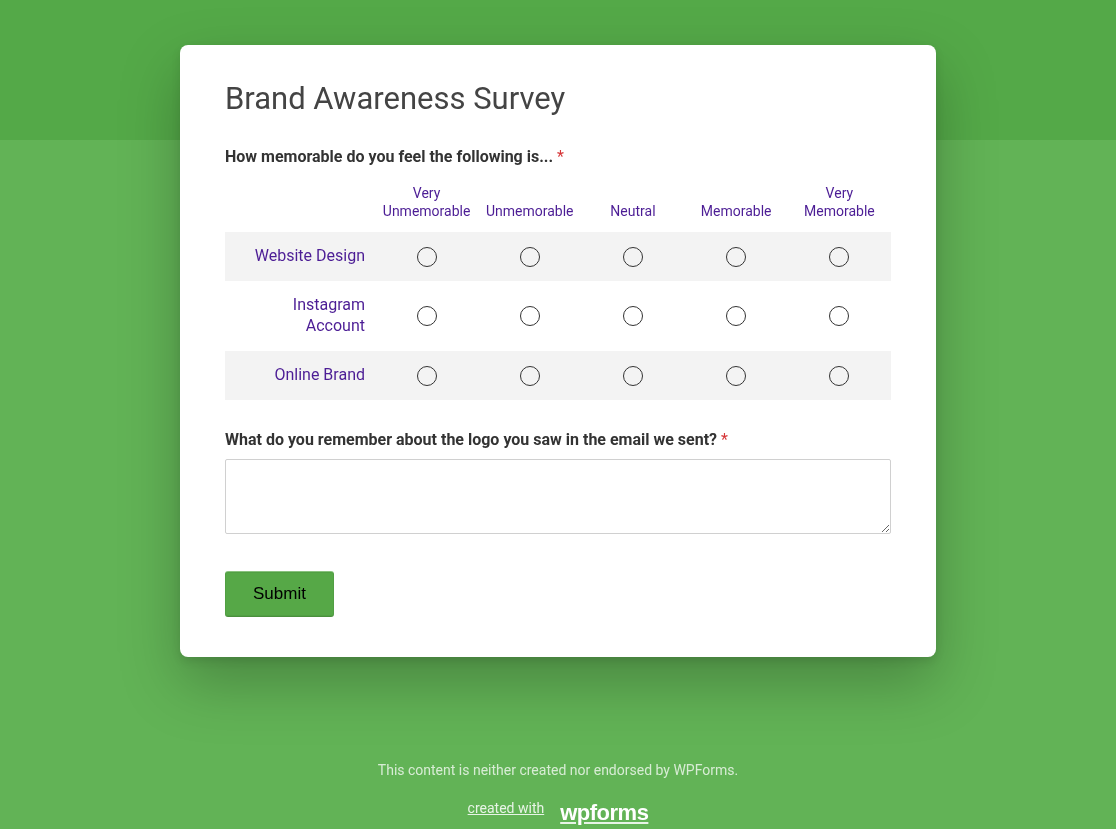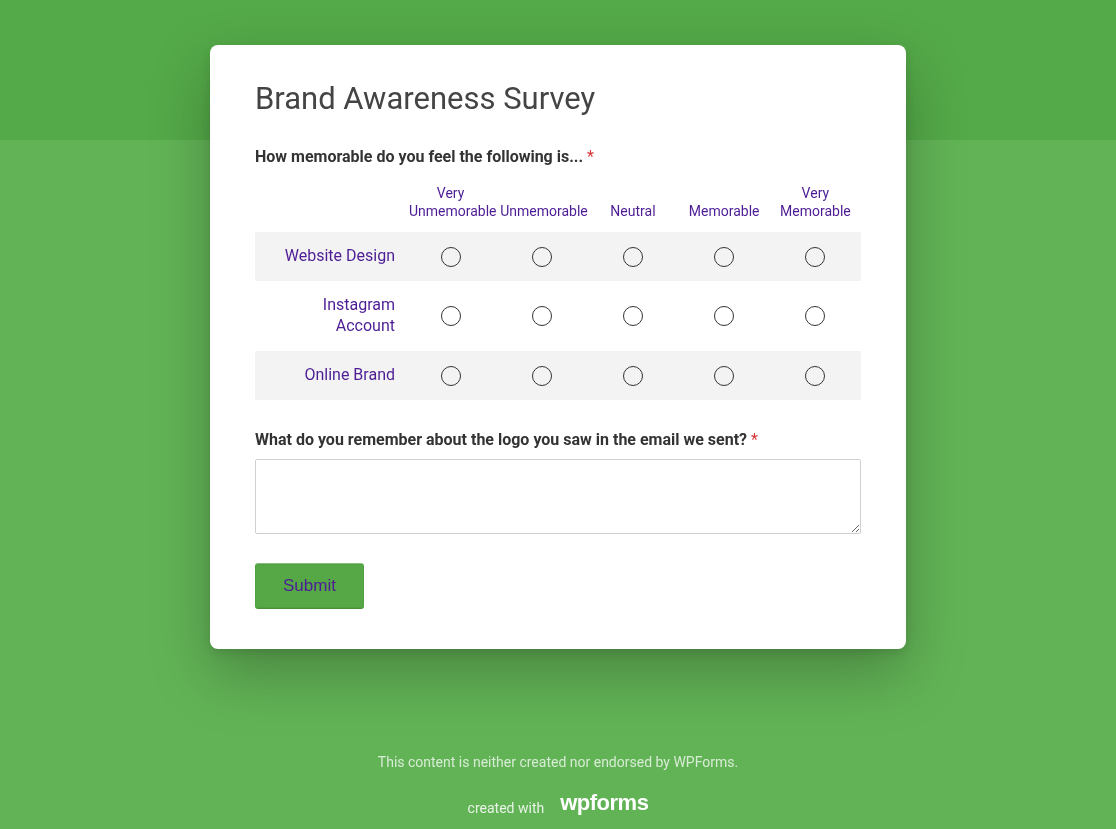--- a/index.html
+++ b/index.html
@@ -18,21 +18,21 @@
   .top-band {
     position: absolute;
     top: 0; left: 0; right: 0;
     height: 140px;
     background: #54a948;
     z-index: 0;
   }
   .card {
     position: relative;
     z-index: 1;
-    width: 696px;
+    width: 756px;
     margin: 45px auto 0 auto;
     background: #ffffff;
     border-radius: 8px;
     padding: 35px 45px 40px 45px;
     box-shadow: 0 25px 60px rgba(0,0,0,0.25), 0 4px 10px rgba(0,0,0,0.1);
   }
   .title {
     font-size: 31px;
     font-weight: 400;
     color: #444;
@@ -96,48 +96,50 @@
     border: 1px solid #d0d0d0;
     border-radius: 2px;
     resize: both;
     font-family: inherit;
     font-size: 14px;
     padding: 8px;
     margin-bottom: 25px;
   }
   .submit-btn {
     background: #56a847;
-    color: #4c1d95;
+    color: #000000;
     border: none;
     border-top: 1px solid rgba(255,255,255,0.3);
     border-bottom: 1px solid rgba(0,0,0,0.15);
     font-size: 17px;
     padding: 12px 28px;
     border-radius: 3px;
     cursor: pointer;
     box-shadow: inset 0 0 0 1px rgba(0,0,0,0.05);
+    margin-top: 8px;
   }
   .footer {
     position: relative;
     z-index: 1;
     text-align: center;
     margin-top: 105px;
     color: rgba(255,255,255,0.85);
   }
   .footer-disclaimer {
     font-size: 14px;
     color: rgba(255,255,255,0.75);
     margin-bottom: 20px;
   }
   .footer-created {
     font-size: 14px;
     color: rgba(255,255,255,0.85);
     display: inline-flex;
-    align-items: flex-end;
+    align-items: flex-start;
     gap: 16px;
+    text-decoration: underline;
   }
   .wpforms-logo {
     font-family: "Trebuchet MS", "Segoe UI", Arial, sans-serif;
     font-size: 22px;
     font-weight: 700;
     letter-spacing: -0.5px;
     color: #fff;
   }
 </style>
 </head>

